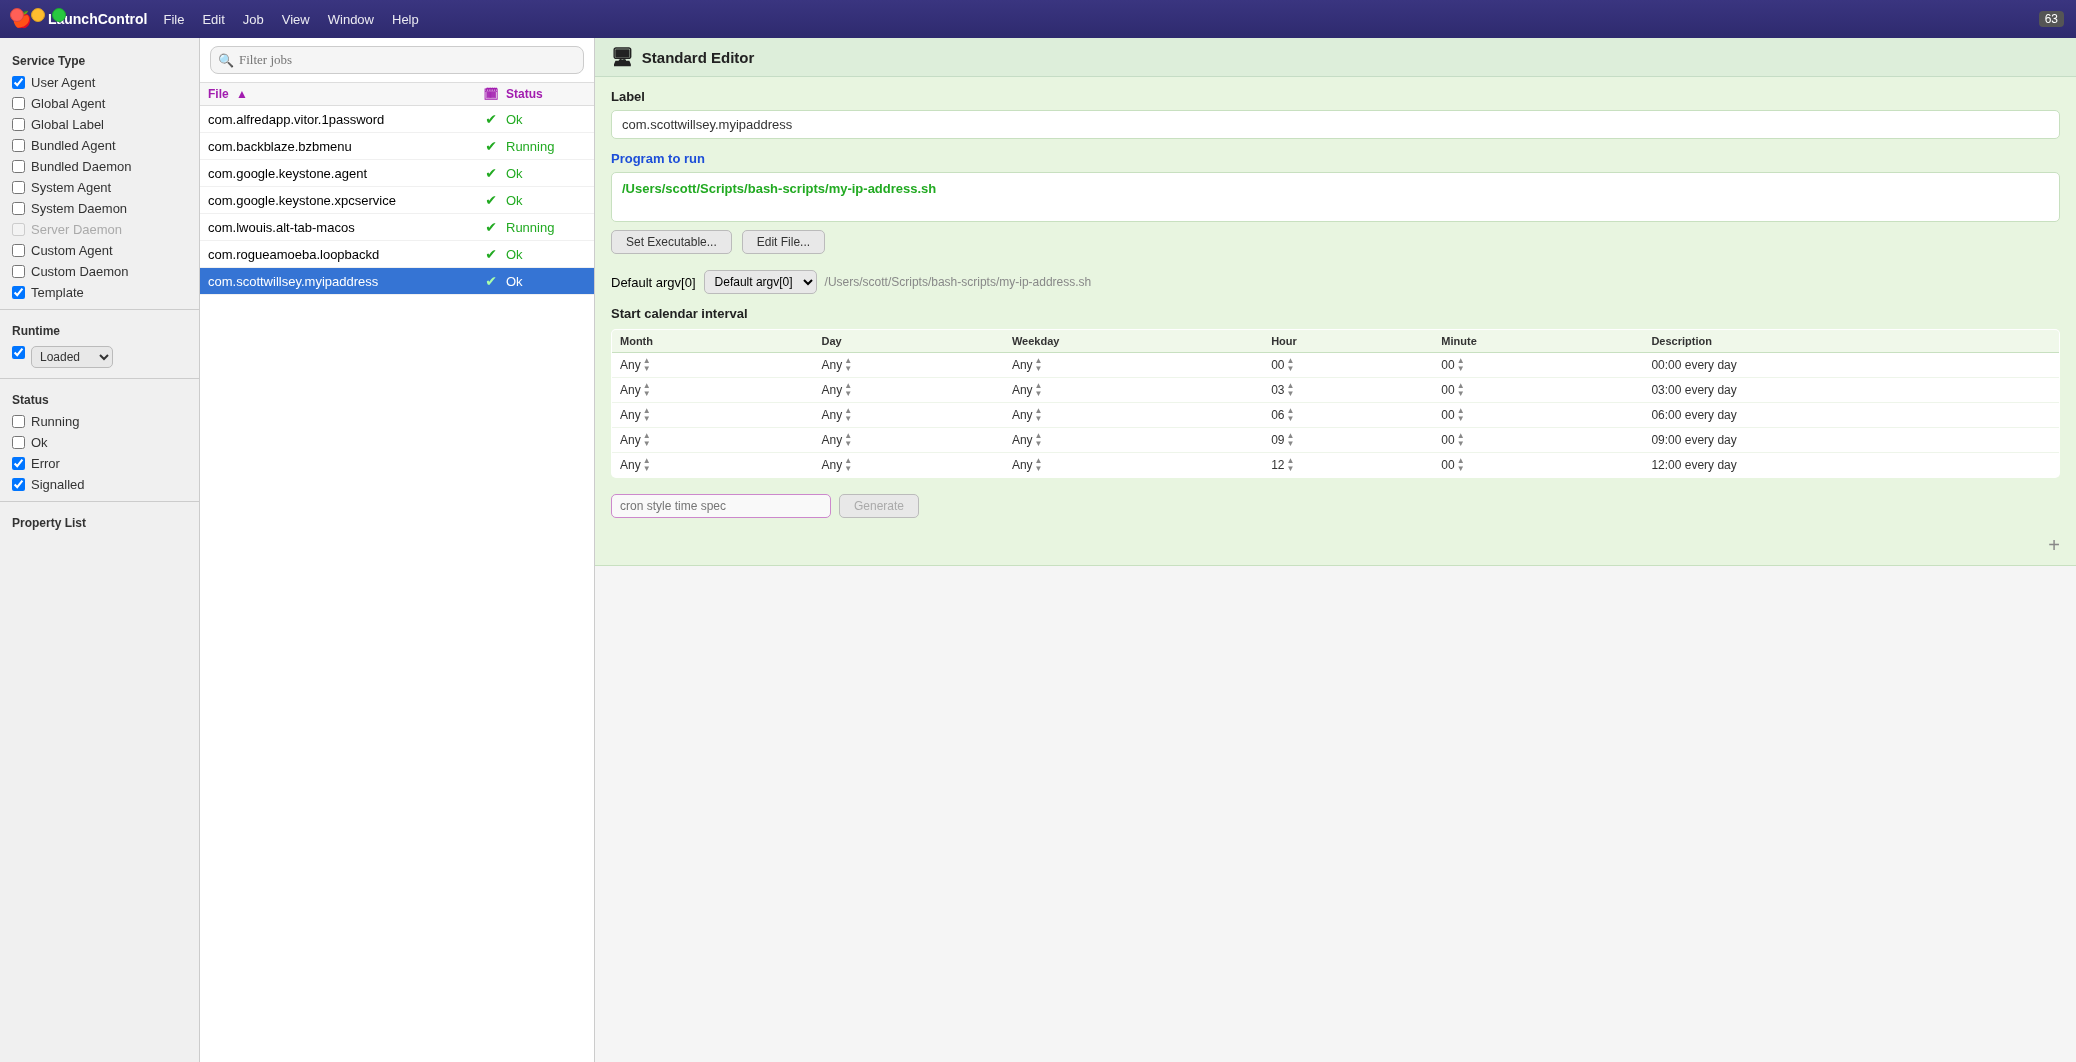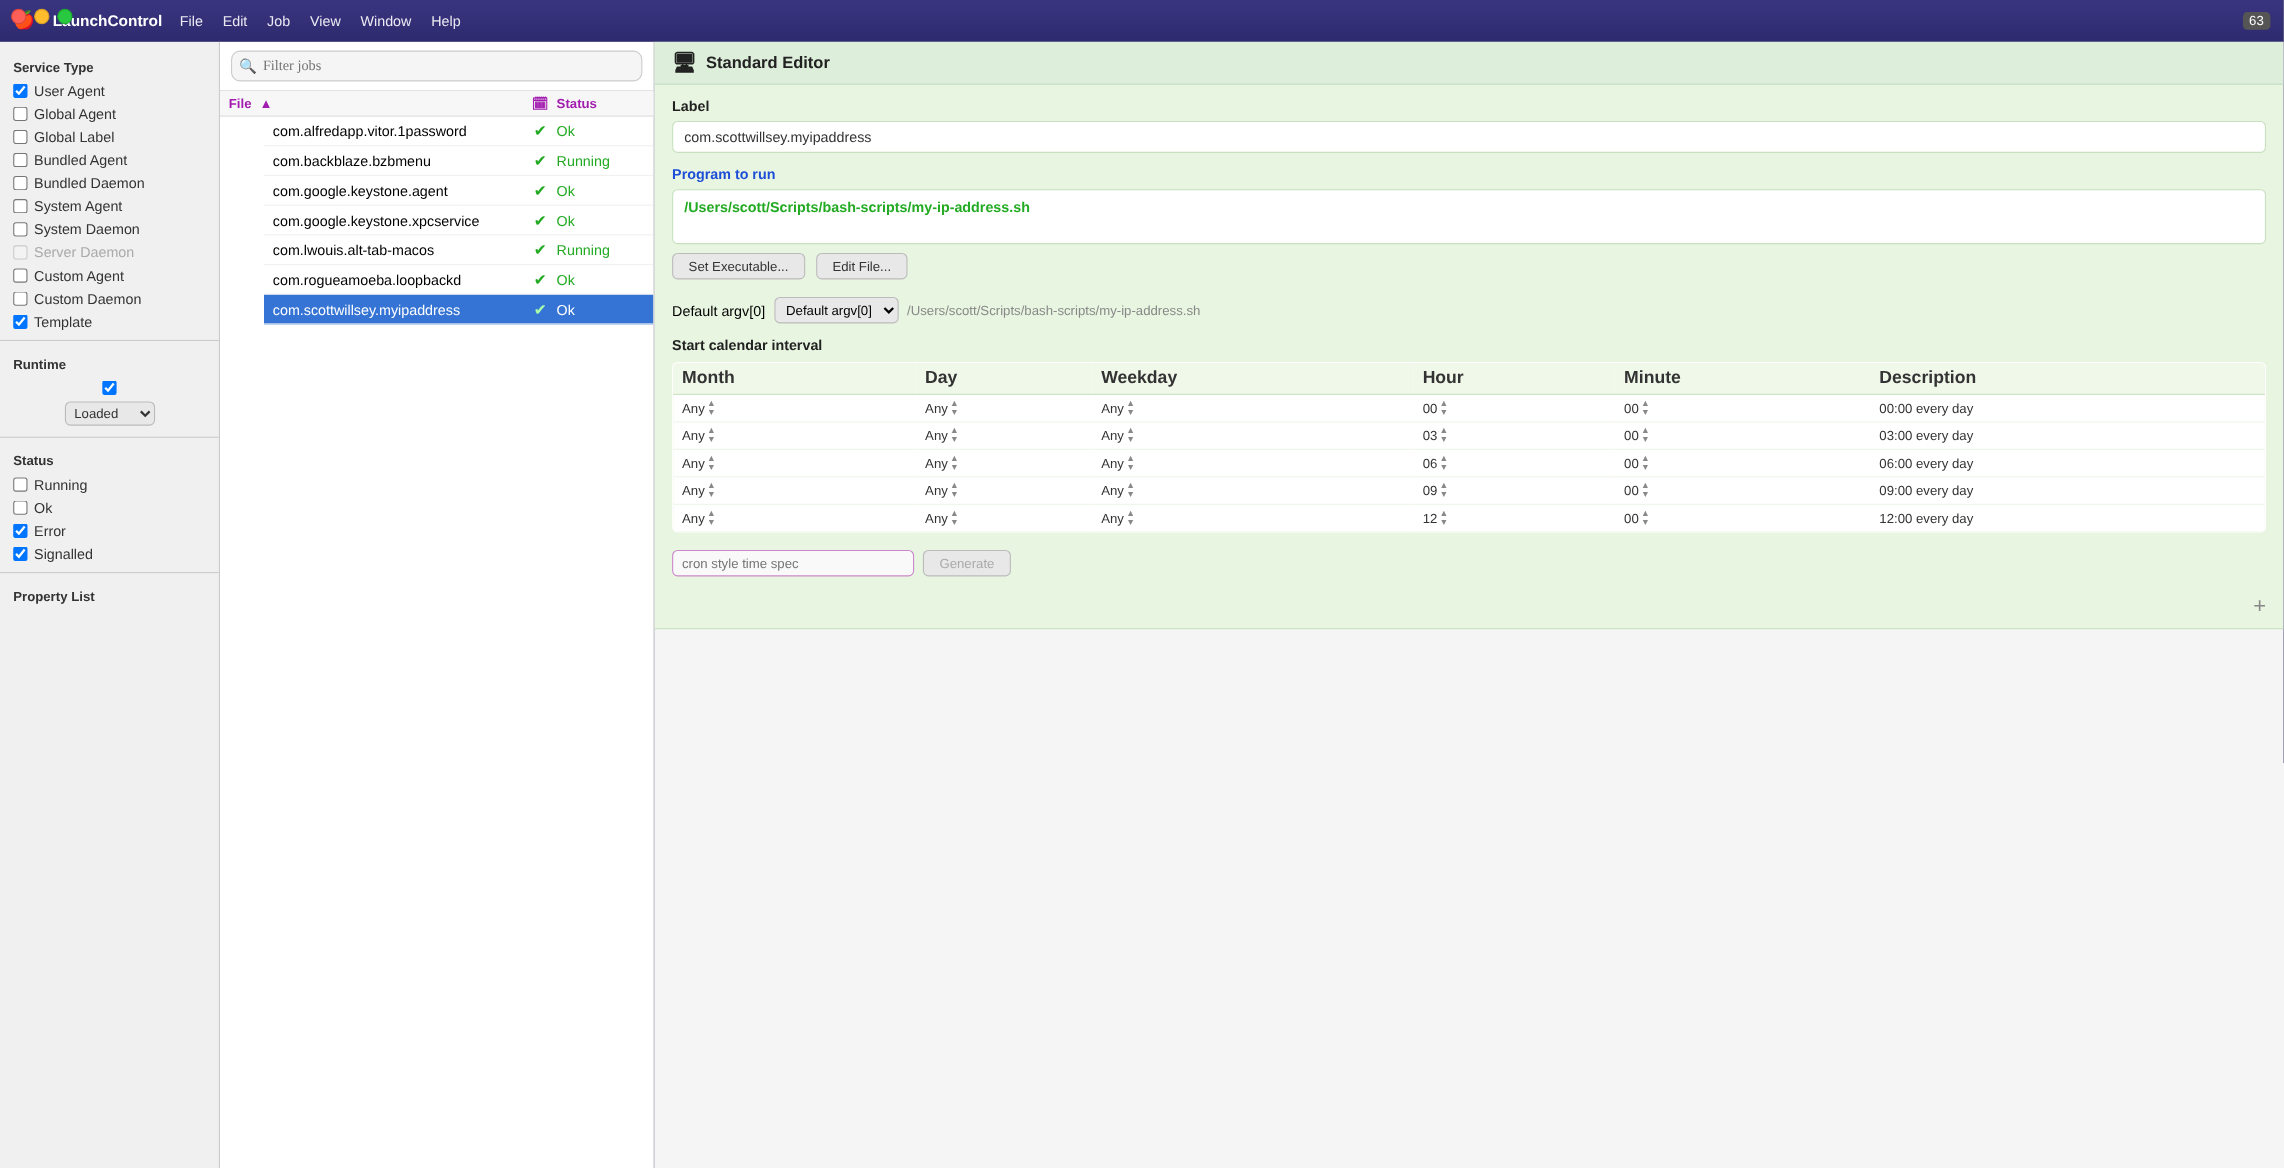--- a/index.html
+++ b/index.html
@@ -35,23 +35,22 @@
     }
     .sidebar-item {
       display: flex; align-items: center; gap: 6px;
       padding: 3px 12px; cursor: pointer;
       font-size: 13px; color: #333;
     }
     .sidebar-item input[type=checkbox] { width: 13px; height: 13px; }
     .sidebar-item.disabled { color: #aaa; }
     .sidebar-divider { height: 1px; background: #ccc; margin: 6px 0; }
     .loaded-row {
-      display: flex; align-items: center; gap: 6px;
+      display: flex; gap: 6px;
       padding: 4px 12px;
-      flex-direction: column;
     }
     .loaded-row input[type=checkbox] { width: 13px; height: 13px; }
     .loaded-select {
       background: #e8e8e8; border: 1px solid #bbb; border-radius: 5px;
       font-size: 12px; padding: 2px 4px; color: #333;
     }
 
     
     .file-panel {
       width: 395px; min-width: 395px;
@@ -79,21 +78,21 @@
       display: flex; align-items: center;
       padding: 4px 8px;
       border-bottom: 1px solid #ddd;
       background: #f7f7f7;
       font-size: 12px; color: #a21caf; font-weight: 600;
     }
     .file-col-name { flex: 1; }
     .file-col-icon { width: 30px; text-align: center; }
     .file-col-status { width: 80px; text-align: left; }
     .sort-arrow { margin-left: 4px; }
-    .file-list { flex: 1; overflow-y: auto; padding-left: 40px; }
+    .file-list { flex: 1; overflow-y: auto; }
     .file-row {
       display: flex; align-items: center;
       padding: 5px 8px;
       border-bottom: 1px solid #f0f0f0;
       cursor: pointer;
       font-size: 13px;
     }
     .file-row.selected { background: #3574d4; color: white; }
     .file-row .fname { flex: 1; }
     .file-row .ficon { width: 30px; text-align: center; }
@@ -170,21 +169,21 @@
       background: #e8e8e8; border: 1px solid #bbb; border-radius: 5px;
       font-size: 12px; padding: 3px 6px;
     }
     .argv-path { font-size: 12px; color: #888; }
 
     
     .calendar-section { padding: 0 16px 12px 16px; }
     .calendar-label { font-weight: 700; font-size: 13px; color: #222; margin-bottom: 8px; }
     .cal-table { width: 100%; border-collapse: collapse; background: white; border: 1px solid #c8e0c0; border-radius: 5px; overflow: hidden; }
     .cal-table th {
-      background: #f0f8ea; font-weight: 600; font-size: 16px;
+      background: #f0f8ea; font-weight: 600; font-size: 11px;
       padding: 5px 8px; text-align: left; border-bottom: 1px solid #c8e0c0;
       color: #333;
     }
     .cal-table td {
       padding: 4px 8px; font-size: 12px; border-bottom: 1px solid #eef5ea;
       color: #333; vertical-align: middle;
     }
     .cal-table tr:last-child td { border-bottom: none; }
     .stepper-cell { display: flex; align-items: center; gap: 2px; }
     .stepper-arrows { display: flex; flex-direction: column; font-size: 8px; color: #888; line-height: 1; }

